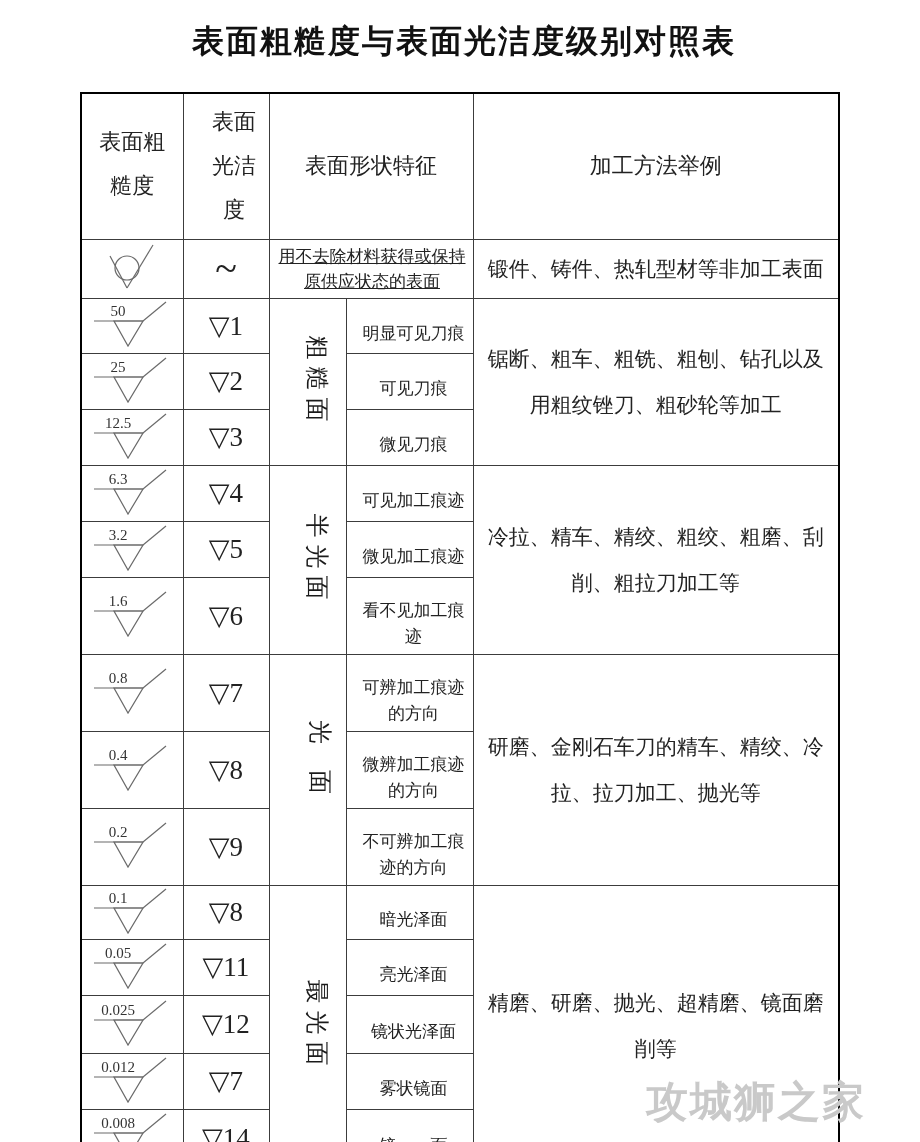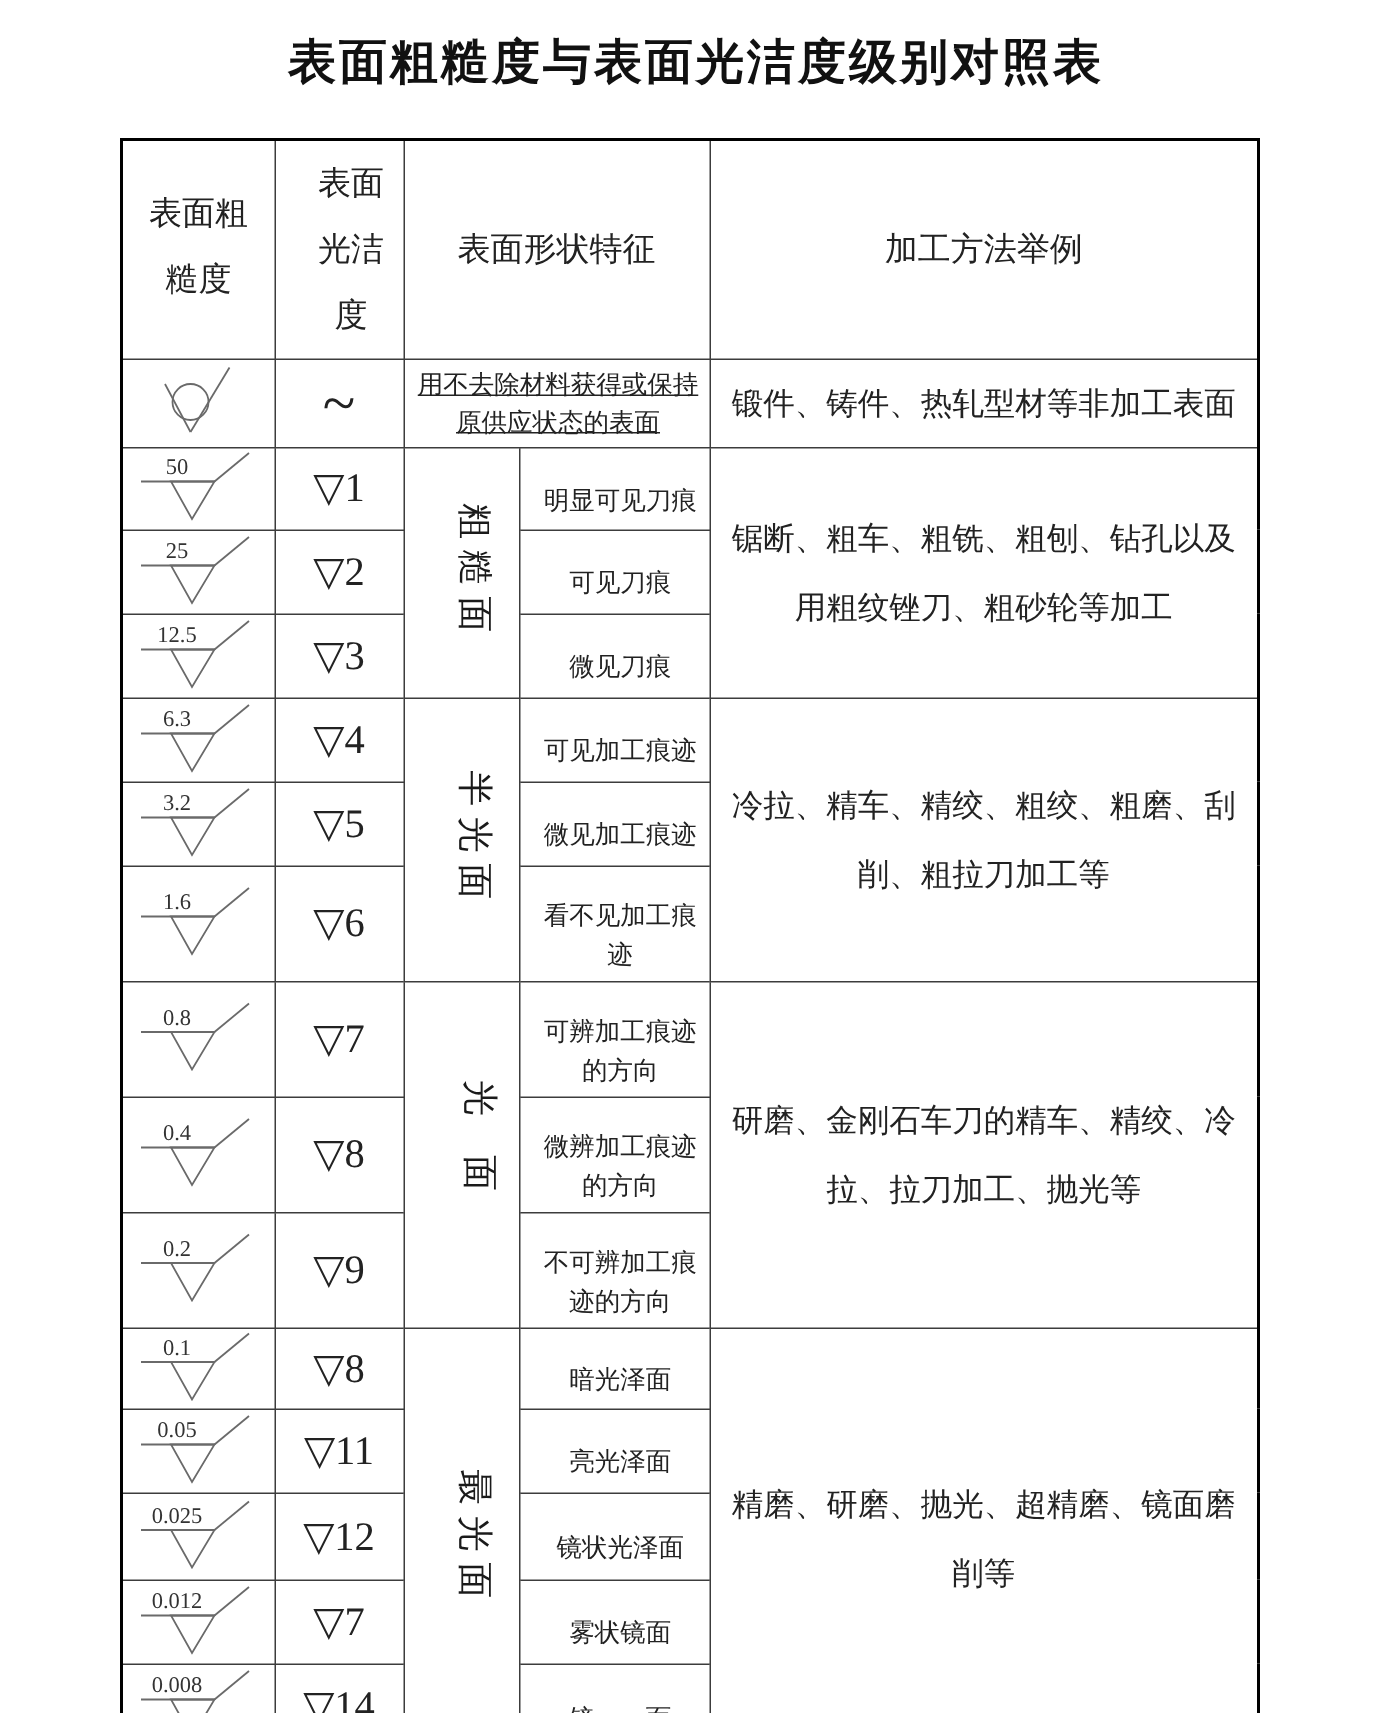--- a/index.html
+++ b/index.html
@@ -302,14 +302,15 @@
             <text class="rsym-val" x="32" y="17" text-anchor="middle">0.008</text>
           </svg>
         </div>
       </td>
       <td class="grade">▽14</td>
       <td class="feature">镜　　面</td>
     </tr>
   </tbody>
     </table>
 
+  <div class="watermark">攻城狮之家</div>
 
 </div>
 
 </body></html>

